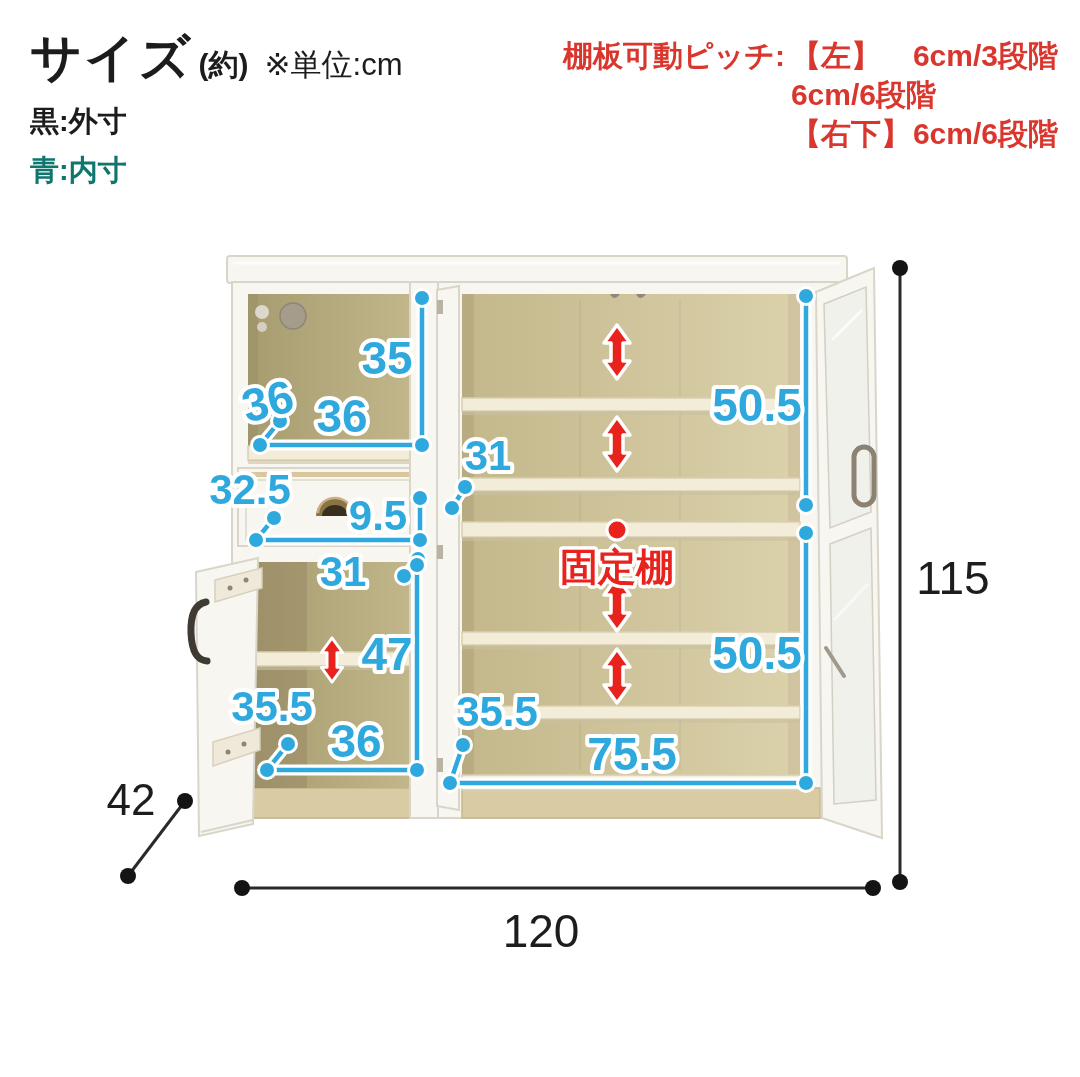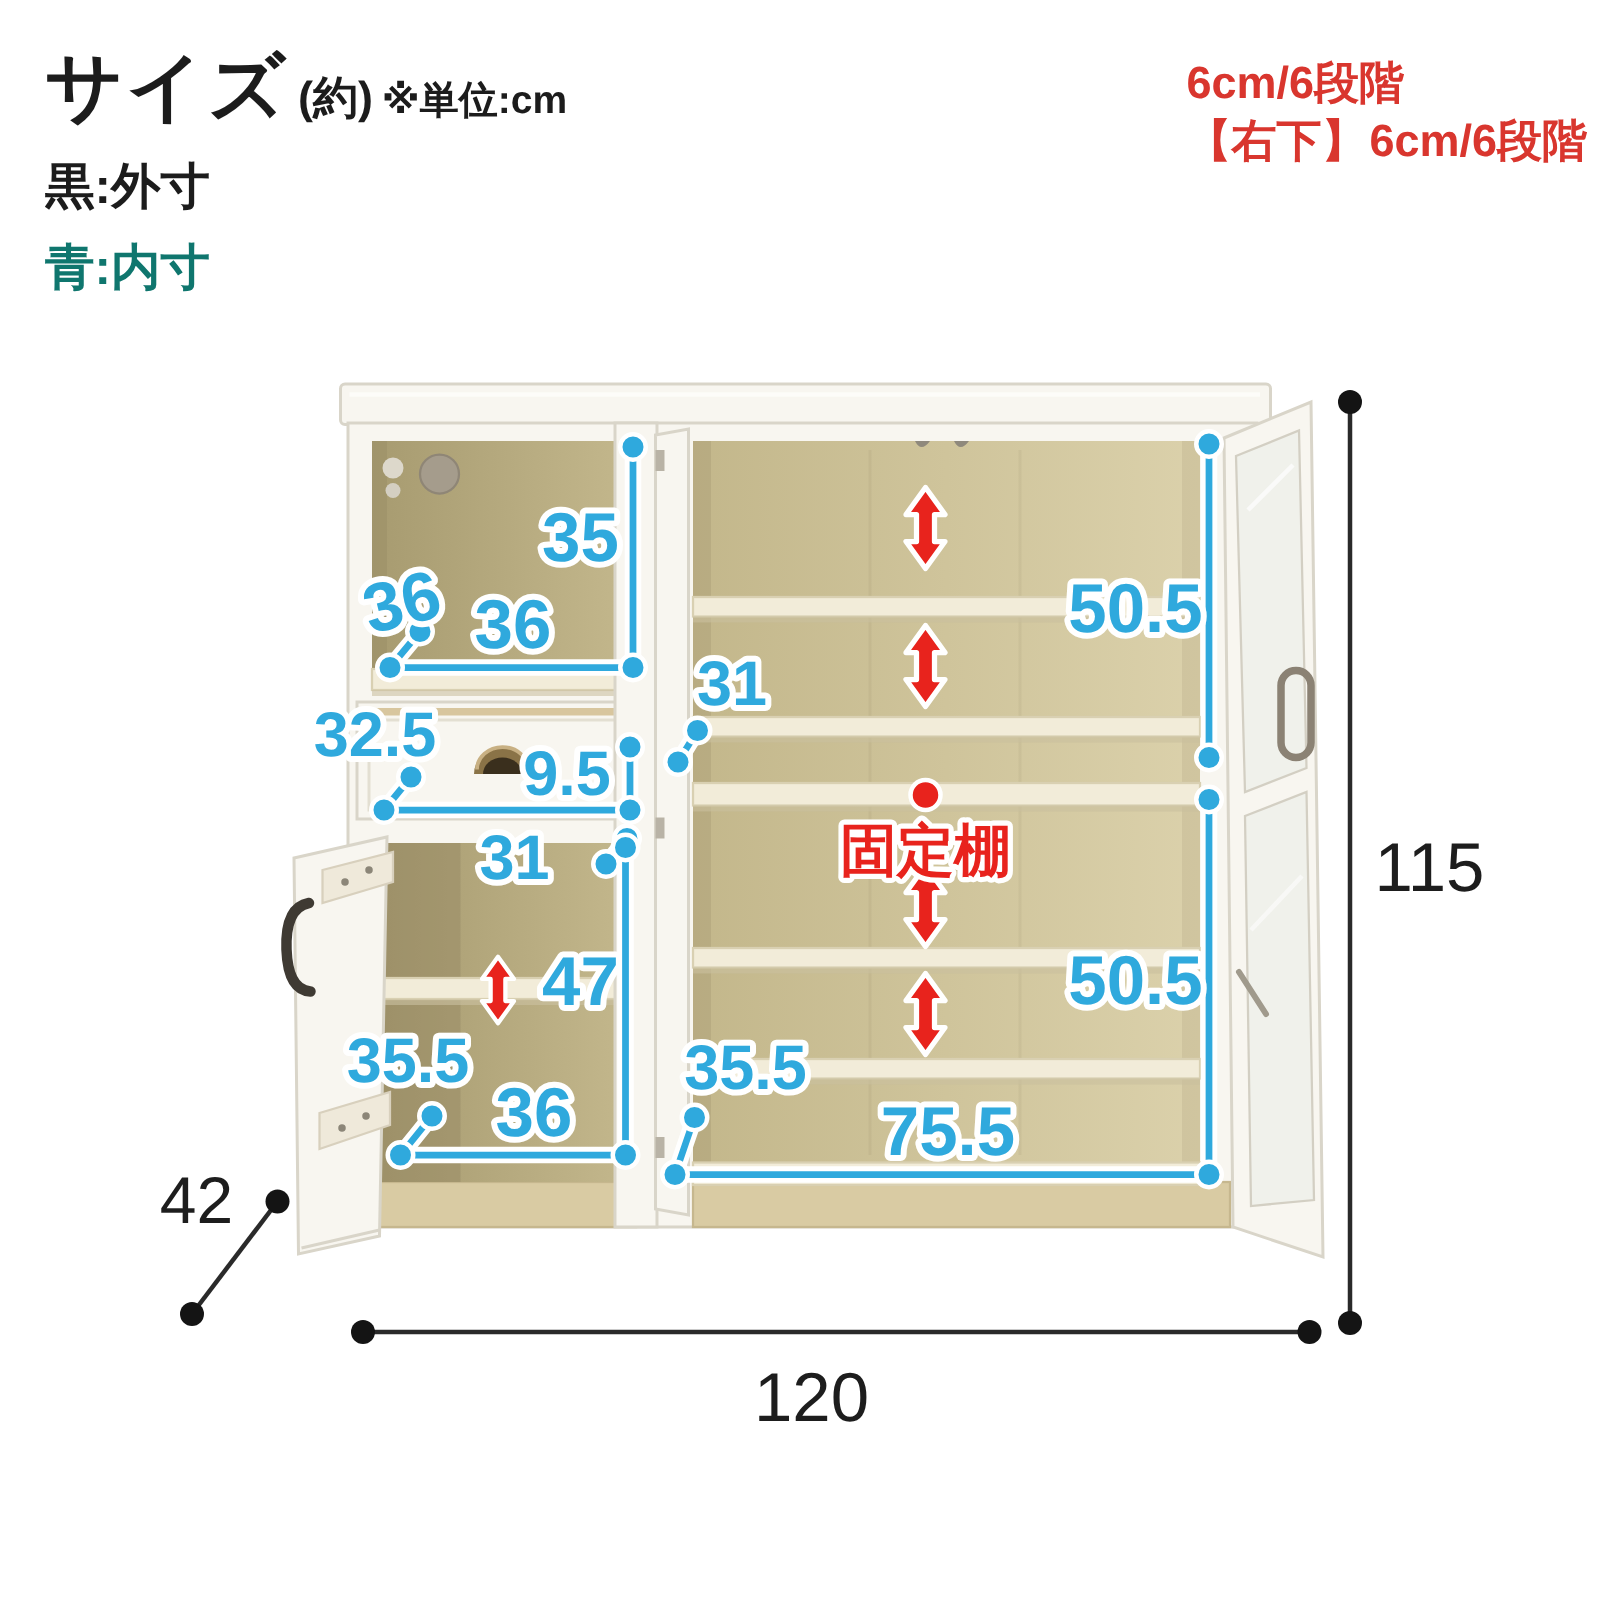--- a/index.html
+++ b/index.html
@@ -3,22 +3,22 @@
 <meta charset="utf-8">
 <style>
   html,body{margin:0;padding:0;background:#ffffff;}
   body{width:1080px;height:1077px;position:relative;overflow:hidden;
        font-family:"Liberation Sans","DejaVu Sans",sans-serif;}
   
   .hdr{position:absolute;left:30px;top:24px;color:#1c1c1c;}
   .title-row{display:flex;align-items:baseline;gap:6px;white-space:nowrap;}
   .t1{font-size:51px;font-weight:bold;letter-spacing:2px;}
   .t2{font-size:30px;font-weight:bold;}
-  .t3{font-size:26px;font-weight:bold;margin-left:0;}
-  .leg{font-size:33px;font-weight:bold;margin-top:9px;}
+  .t3{font-size:31px;font-weight:normal;margin-left:10px;}
+  .leg{font-size:29px;font-weight:bold;margin-top:9px;}
   .leg.blue{color:#0f766e;}
   .pitch{position:absolute;right:22px;top:36px;color:#d9362e;font-size:30px;
          font-weight:bold;line-height:39px;white-space:nowrap;}
   .prow{display:flex;}
   .pprefix{display:inline-block;width:228px;}
   .pbracket{display:inline-block;width:122px;}
   
   svg{position:absolute;left:0;top:0;}
   .frame{fill:#f8f6f0;stroke:#d9d5c9;stroke-width:2;}
   .shelf{fill:#f2ecd9;stroke:#d9d0b2;stroke-width:1.5;}
@@ -48,20 +48,25 @@
     <span class="t1">サイズ</span>
     <span class="t2">(約)</span>
     <span class="t3">※単位:cm</span>
   </div>
   <div class="leg">黒:外寸</div>
   <div class="leg blue">青:内寸</div>
 </div>
 
 <div class="pitch">
   <div class="prow">
+    <span class="pprefix">棚板可動ピッチ:</span>
+    <span class="pbracket">【左】</span>
+    <span>6cm/3段階</span>
+  </div>
+  <div class="prow">
     <span class="pprefix"></span>
     <span>6cm/6段階</span>
   </div>
   <div class="prow">
     <span class="pprefix"></span>
     <span class="pbracket">【右下】</span>
     <span>6cm/6段階</span>
   </div>
 </div>
 

